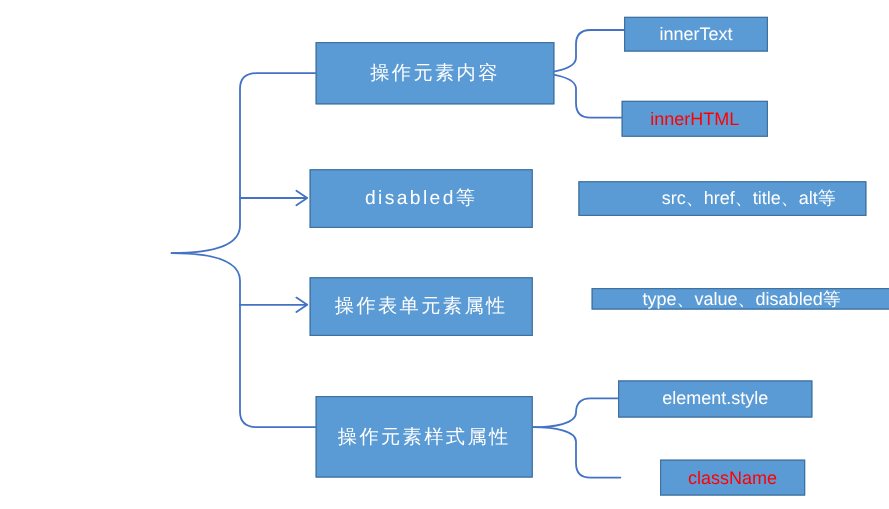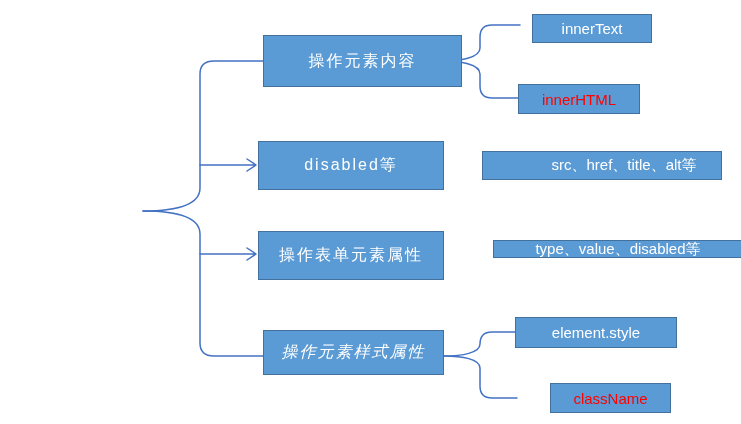--- a/index.html
+++ b/index.html
@@ -48,22 +48,22 @@
   .root-node   { font-size: 19px; letter-spacing: 2px; }
   .branch-node { font-size: 16px; letter-spacing: 2px; }
   .leaf-node   { font-size: 15px; }
   .red { color: var(--text-highlight); }
 
   
   #root { left: 10px;  top: 185px; width: 133px; height: 53px; }
   #b0   { left: 263px; top: 35px;  width: 199px; height: 52px; }
   #b1   { left: 258px; top: 141px; width: 186px; height: 49px; }
   #b2   { left: 258px; top: 231px; width: 186px; height: 49px; }
-  #b3   { left: 263px; top: 330px; width: 181px; height: 45px; font-style: italic; }
-  #l0   { left: 520px; top: 14px;  width: 120px; height: 29px; margin-left: 12px; }
+  #b3   { left: 263px; top: 330px; width: 181px; height: 68px; }
+  #l0   { left: 520px; top: 14px;  width: 120px; height: 29px; }
   #l1   { left: 518px; top: 84px;  width: 122px; height: 30px; }
   #l2   { left: 482px; top: 151px; width: 240px; height: 29px; padding-left: 44px; }
   #l3   { left: 480px; top: 240px; width: 250px; height: 18px; margin-left: 13px; }
   #l4   { left: 515px; top: 317px; width: 162px; height: 31px; }
   #l5   { left: 517px; top: 383px; width: 121px; height: 30px; margin-left: 33px; }
 </style>
 </head>
 <body>
 
 <div class="canvas">

